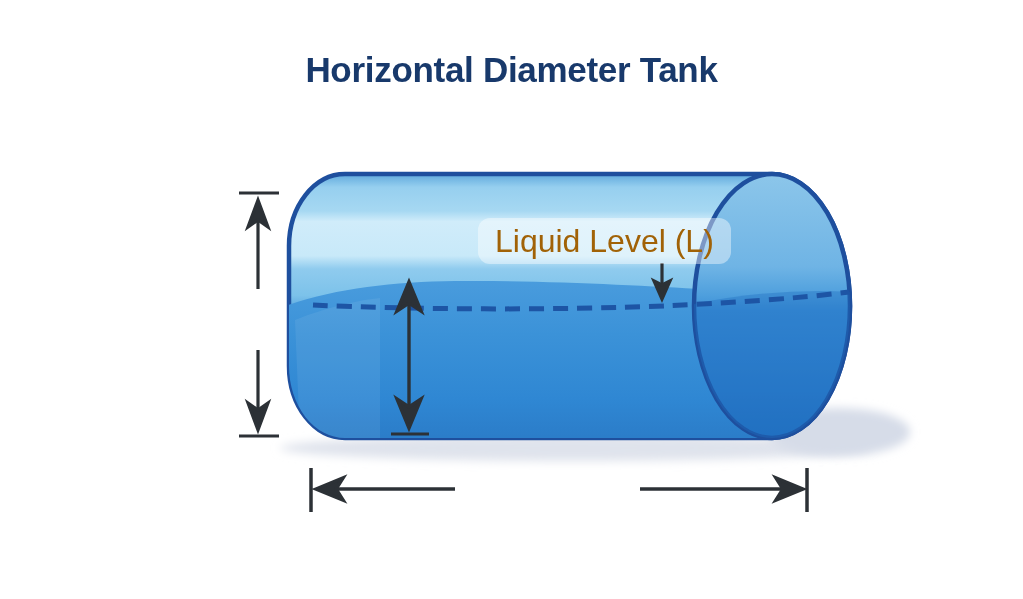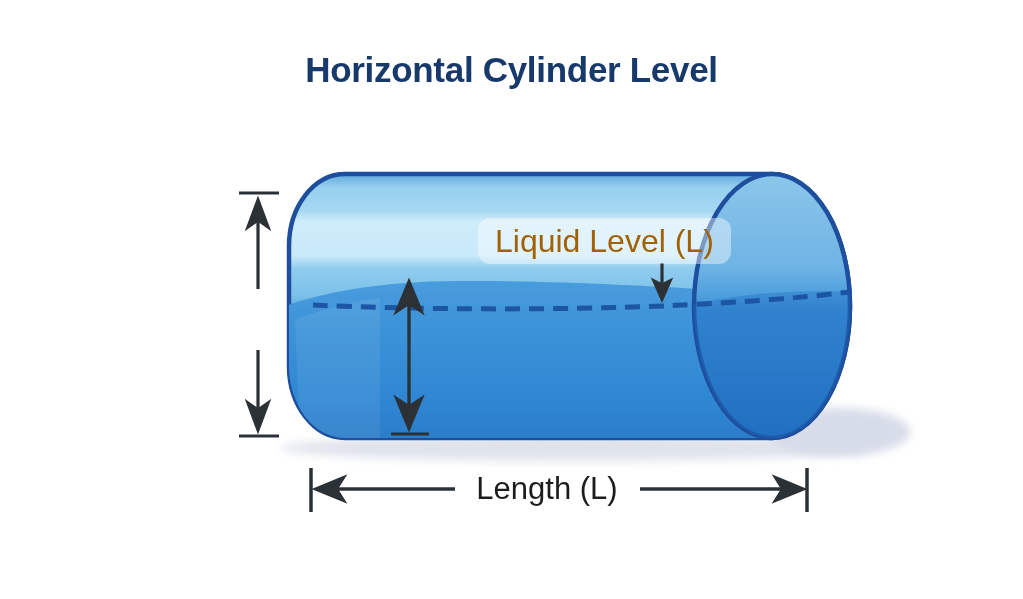--- a/index.html
+++ b/index.html
@@ -154,17 +154,16 @@
     <g stroke="#2c3136" fill="#2c3136" stroke-width="3.5">
       <line x1="311" y1="468" x2="311" y2="512"></line>
       <polygon points="316,489 343,478 336,489 343,500"></polygon>
       <line x1="337" y1="489" x2="455" y2="489"></line>
       <line x1="640" y1="489" x2="781" y2="489"></line>
       <polygon points="803,489 776,478 783,489 776,500"></polygon>
       <line x1="807" y1="468" x2="807" y2="512"></line>
     </g>
   </svg>
 
-  <div class="page-title">Horizontal Cylinder Level</div>
+  <div class="page-title">Horizontal Diameter Tank</div>
   <div class="lbl lbl-liquid">Liquid Level (L)</div>
-  <div class="lbl lbl-length">Length (L)</div>
 
 </div>
 
 </body></html>

